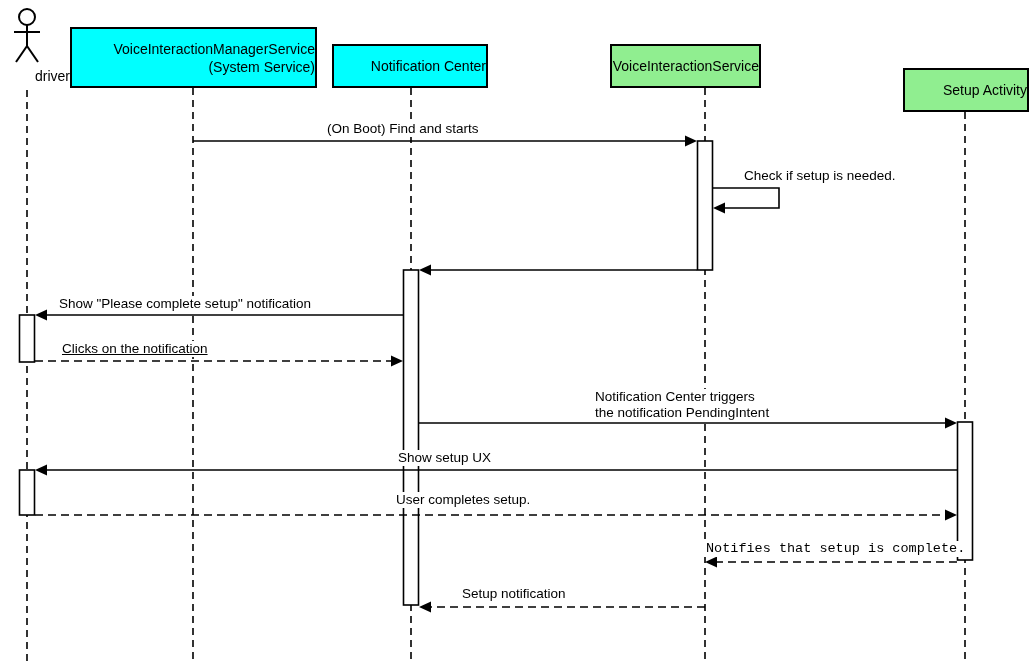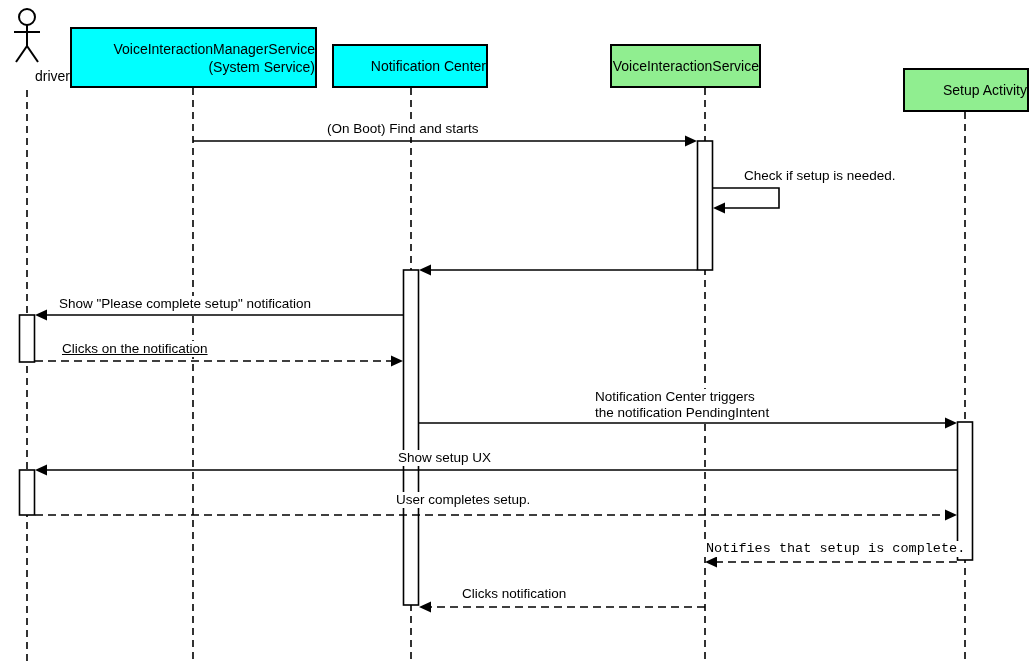--- a/index.html
+++ b/index.html
@@ -168,16 +168,16 @@
 
   <div class="label centered" style="left:394px; top:492px; width:204px;">
     <span>User completes setup.</span>
   </div>
 
   <div class="label centered" style="left:704px; top:541px; width:254px;font-family:Liberation Mono, monospace;">
     <span>Notifies that setup is complete.</span>
   </div>
 
   <div class="label centered" style="left:460px; top:586px; width:204px;">
-    <span>Clicks notification</span>
+    <span>Setup notification</span>
   </div>
 
 </div>
 
 </body></html>

